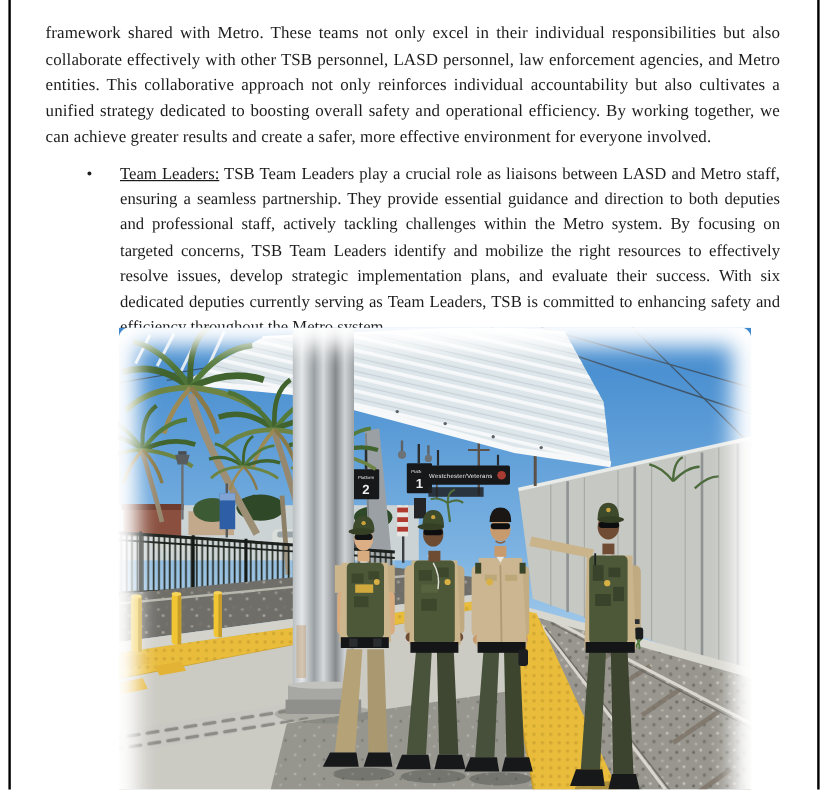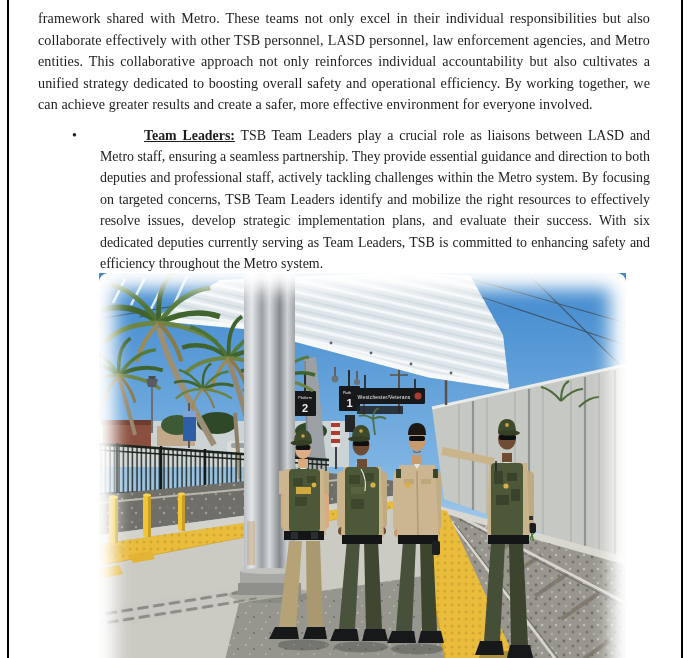--- a/index.html
+++ b/index.html
@@ -4,29 +4,29 @@
 <style>
   html,body{margin:0;padding:0;}
   body{
     width:688px;height:658px;position:relative;overflow:hidden;
     background:#ffffff;font-family:"Liberation Serif", serif;color:#1c1c1c;
   }
   .page-frame{
     position:absolute;left:7px;right:5px;top:-8px;bottom:-8px;
     border-left:2px solid #000;border-right:2px solid #000;pointer-events:none;
   }
-  .content{position:absolute;left:38px;width:612px;top:6px;}
+  .content{position:absolute;left:38px;width:612px;top:16px;}
   .para{
     margin:2px 0 0 0;font-size:14.1px;line-height:21.5px;text-align:justify;
     letter-spacing:0.1px;
   }
   .bullet-row{display:flex;margin-top:9px;padding-left:34px;}
   .bullet-marker{width:28px;flex:0 0 28px;font-size:14px;line-height:21.4px;}
   .bullet-body{flex:1;font-size:13.9px;line-height:21.4px;text-align:justify;}
-  .bullet-label{font-weight:bold;text-decoration:underline;margin-left:44px;}
+  .bullet-label{font-weight:normal;text-decoration:underline;}
   .photo-wrap{position:absolute;left:99px;top:273px;width:527px;height:385px;overflow:hidden;}
   .photo-wrap svg{display:block;width:527px;height:420px;}
   .photo-fade{
     position:absolute;left:0;top:0;width:527px;height:420px;border-radius:9px;
     box-shadow:inset 0 0 18px 16px #ffffff;pointer-events:none;
   }
   .sign-text{font-family:"Liberation Sans", sans-serif;fill:#eceded;}
 </style>
 </head>
 <body>

